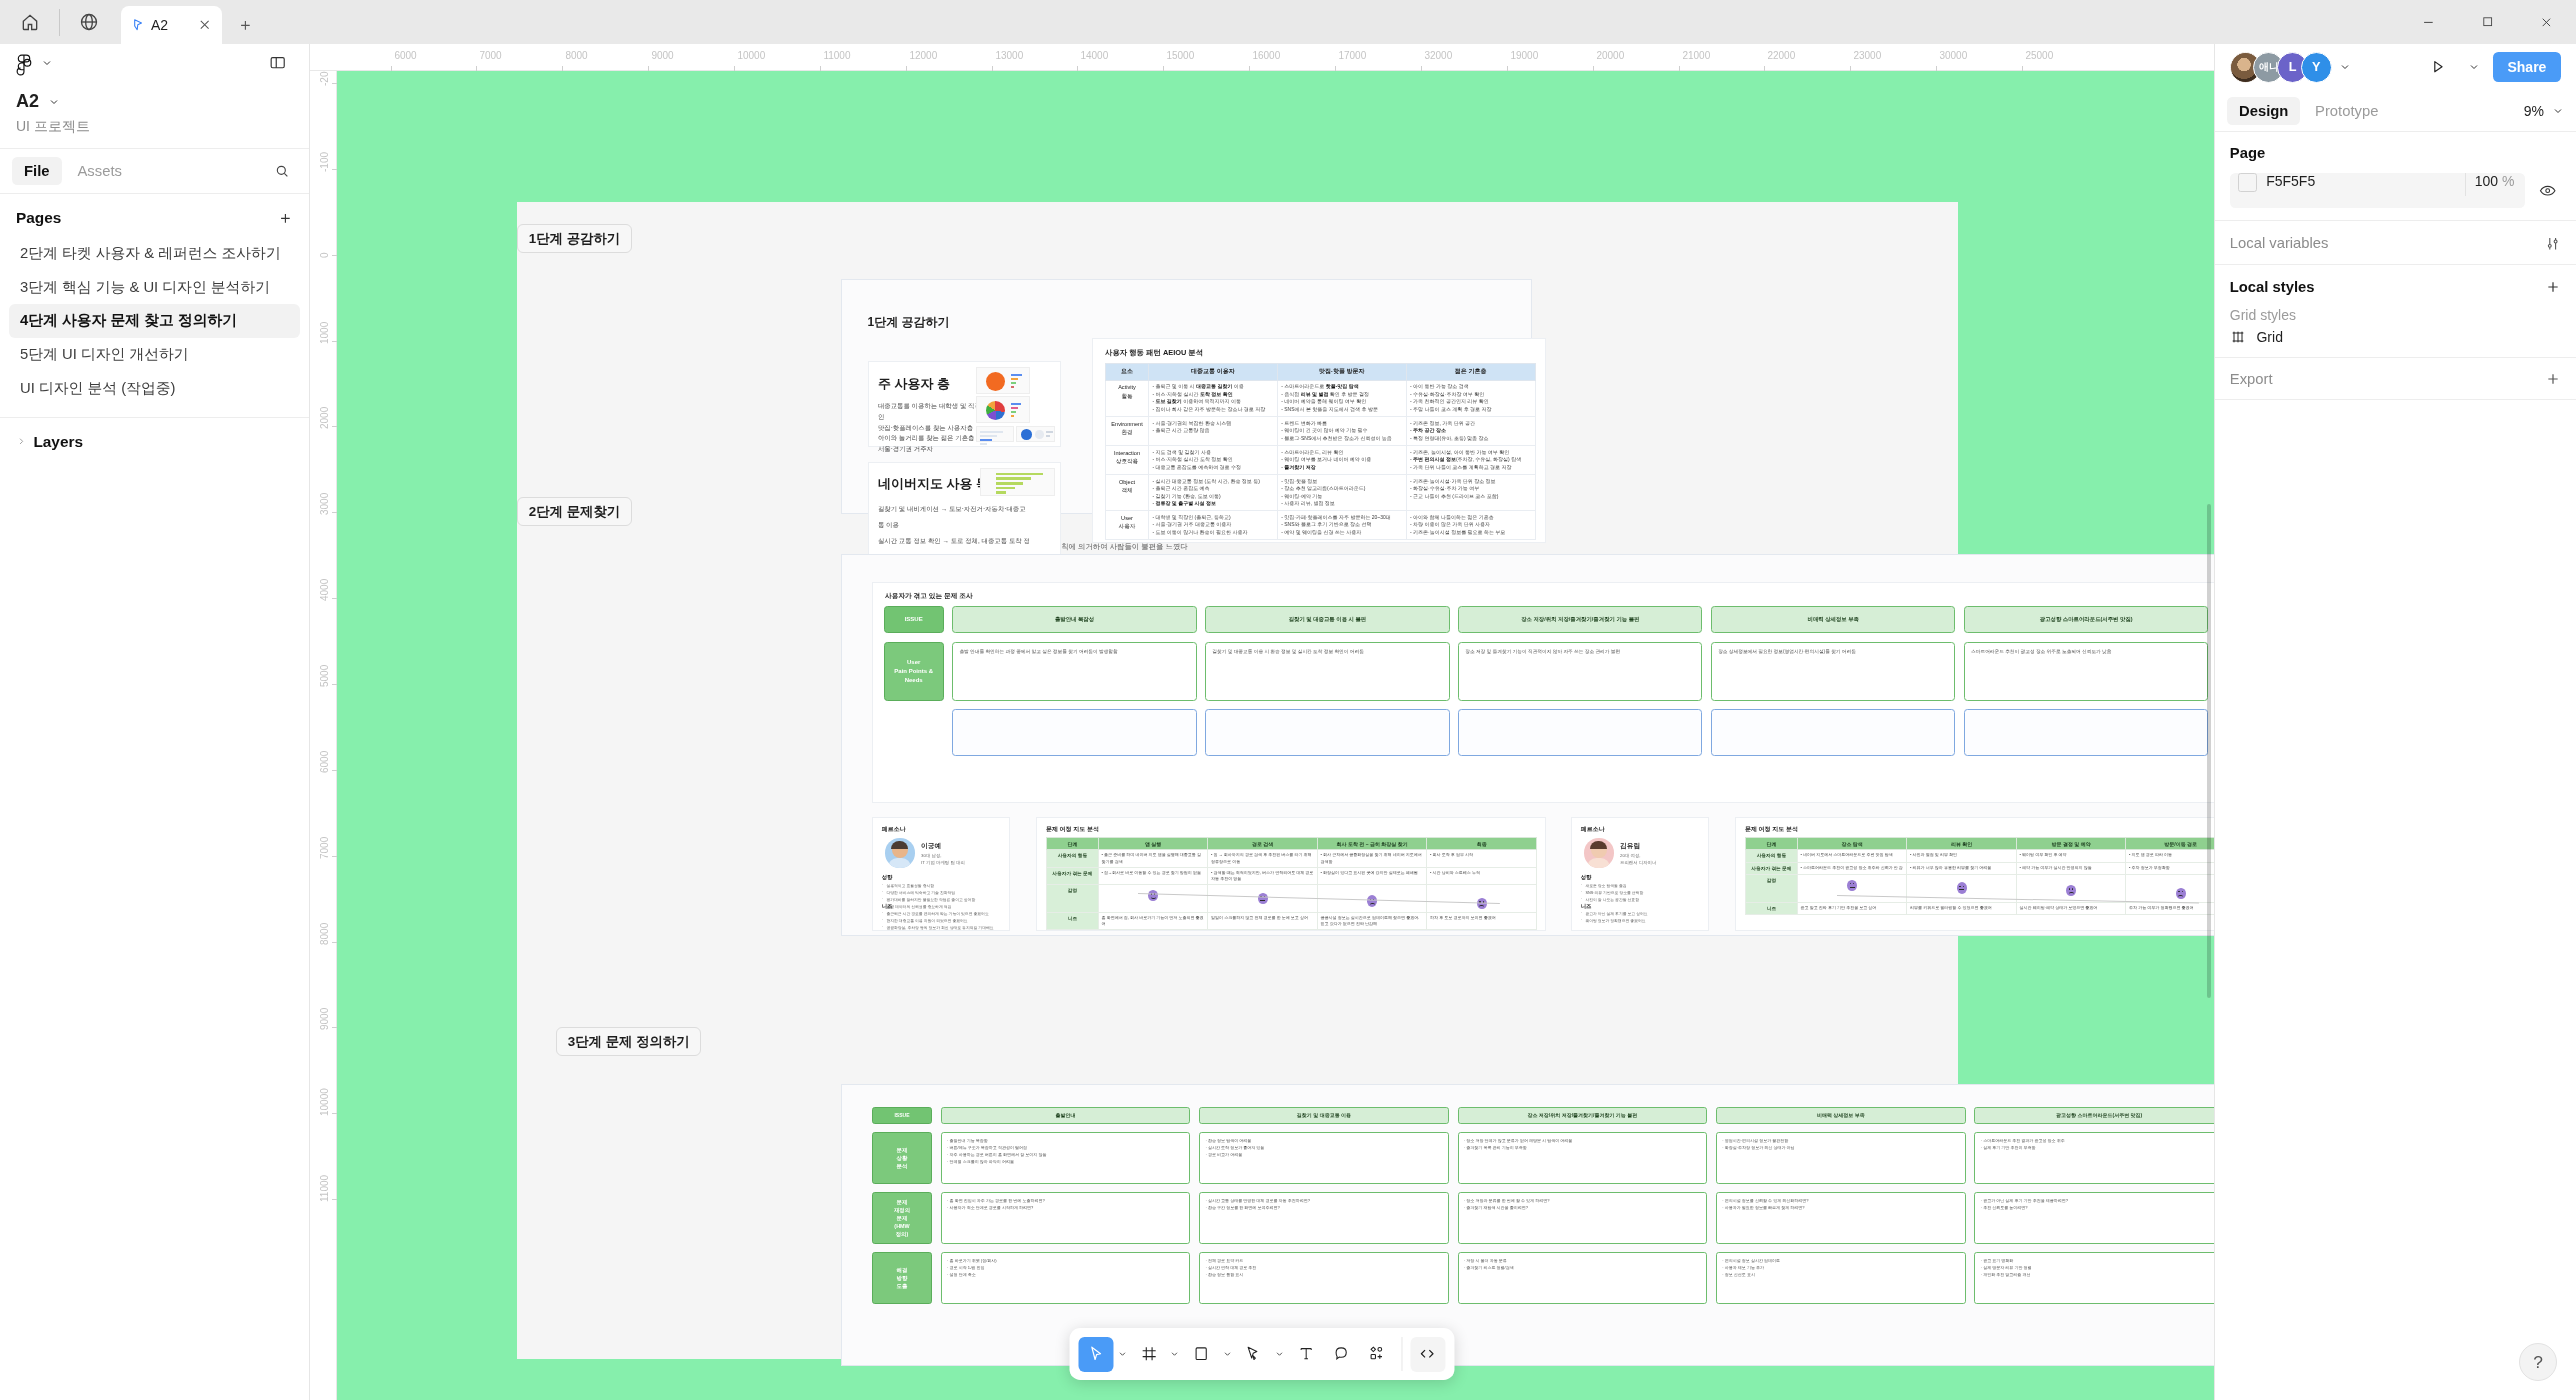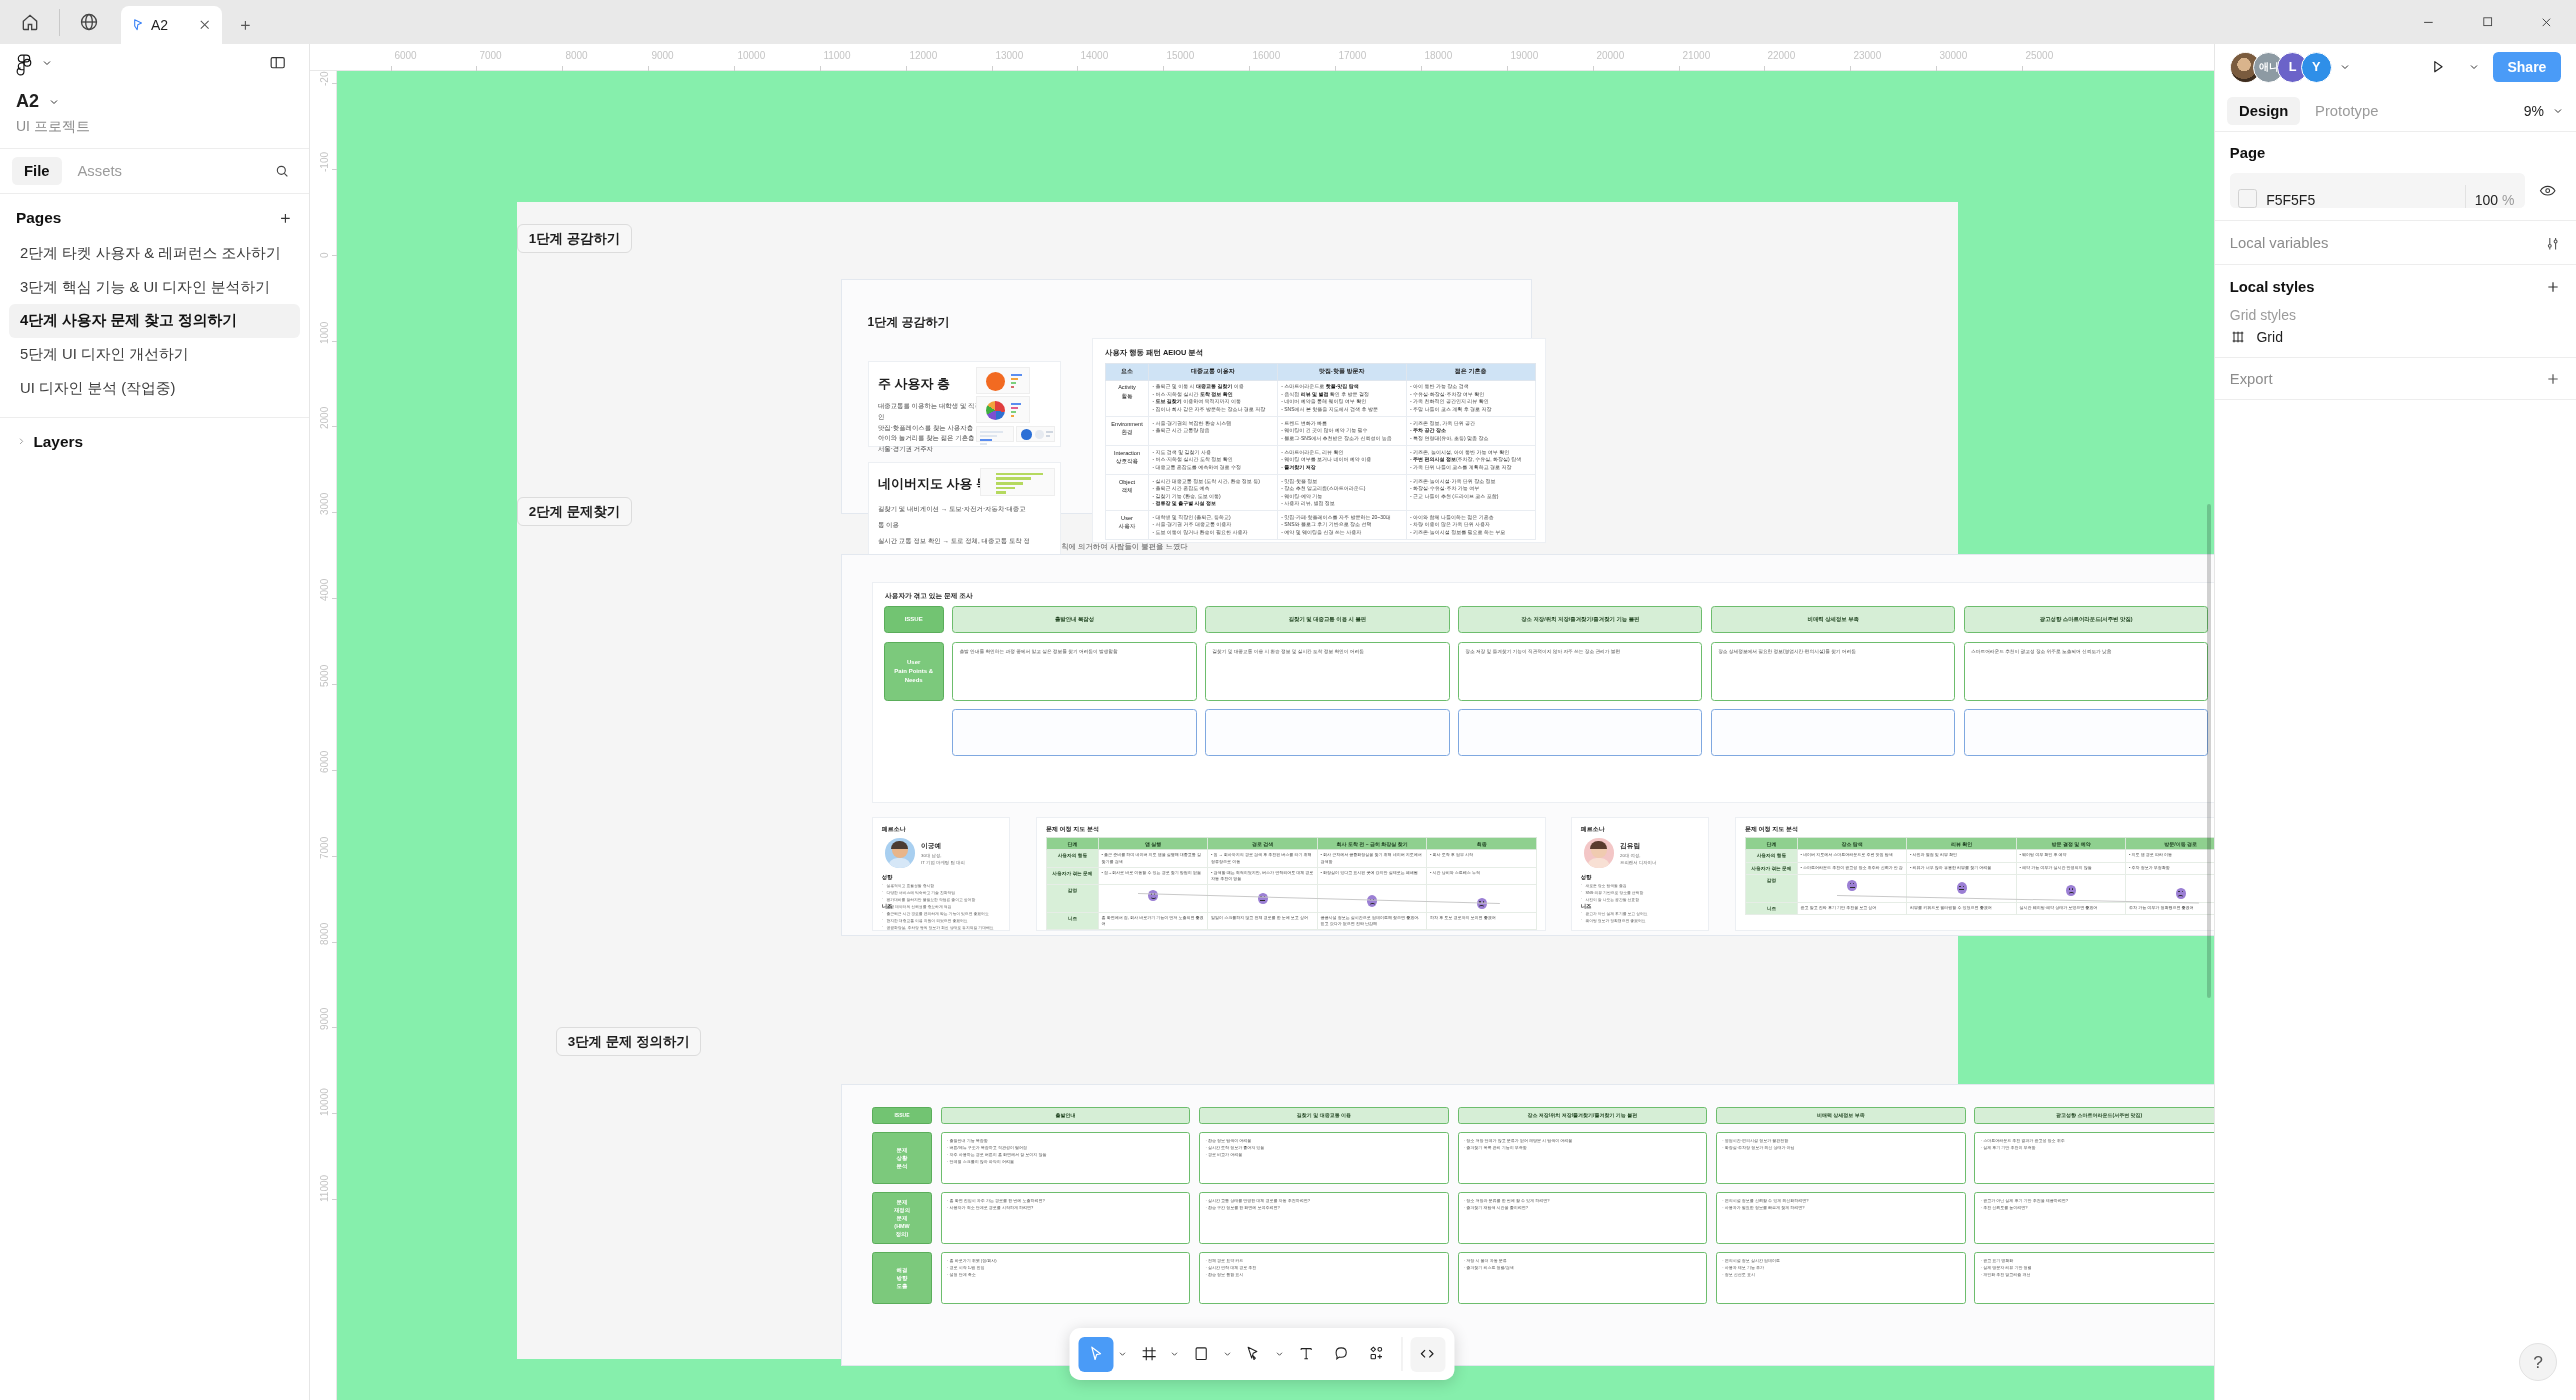--- a/index.html
+++ b/index.html
@@ -185,21 +185,21 @@
   .share { background: #4a9bf7; color: #fff; font-size: 14px; font-weight: 600; border-radius: 5.4px; padding: 6.7px 14.8px; border: none; }
   .rp-tabs { height: 42px; display: flex; align-items: center; padding: 0 12px; border-bottom: 0.7px solid #ededed; gap: 2.7px; }
   .rp-tab { font-size: 14.8px; padding: 6px 12px; border-radius: 5.4px; color: #9b9b9b; }
   .rp-tab.active { background: #f2f2f2; color: #111; font-weight: 600; }
   .zoom-val { font-size: 14px; color: #1f1f1f; margin-right: 5.4px; }
   .rp-sec { padding: 13.4px 14.8px 12px 14.8px; border-bottom: 0.7px solid #ededed; }
   .rp-sec-h { display: flex; align-items: center; justify-content: space-between; }
   .rp-sec-h span { font-size: 14.8px; font-weight: 600; color: #111; }
   .rp-sec-h .muted { color: #8c8c8c; font-weight: 400; }
   .fillrow { display: flex; align-items: center; gap: 8px; margin-top: 12px; }
-  .fillbox { flex: 1; background: #f5f5f5; border-radius: 5.4px; height: 35px; display: flex; align-items: flex-end; padding: 0 8px; }
+  .fillbox { flex: 1; background: #f5f5f5; border-radius: 5.4px; height: 35px; display: flex; align-items: flex-start; padding: 0 8px; }
   .swatch { width: 19px; height: 19px; border: 0.7px solid #d2d2d2; border-radius: 2.7px; background: #f5f5f5; }
   .hexval { font-size: 14px; color: #1f1f1f; margin-left: 9.4px; flex: 1; }
   .opsep { width: 0.7px; height: 23px; background: #e2e2e2; }
   .opval { font-size: 14px; color: #1f1f1f; margin-left: 9.4px; }
   .opunit { font-size: 14px; color: #9b9b9b; margin-left: 4px; margin-right: 2.7px; }
   .eye { width: 28px; height: 28px; display: flex; align-items: center; justify-content: center; }
   .grid-style { display: flex; align-items: center; gap: 10.7px; margin-top: 6px; }
   .grid-style span { font-size: 14px; color: #1f1f1f; }
   .sub-label { font-size: 14px; color: #9b9b9b; margin-top: 12px; }
 
@@ -394,21 +394,21 @@
         <div class="rh-tick" style="left: 939px;">
           <i></i>
           <b>16000</b>
         </div>
         <div class="rh-tick" style="left: 1025px;">
           <i></i>
           <b>17000</b>
         </div>
         <div class="rh-tick" style="left: 1111px;">
           <i></i>
-          <b>18000</b>
+          <b>32000</b>
         </div>
         <div class="rh-tick" style="left: 1197px;">
           <i></i>
           <b>19000</b>
         </div>
         <div class="rh-tick" style="left: 1283px;">
           <i></i>
           <b>20000</b>
         </div>
         <div class="rh-tick" style="left: 1369px;">

